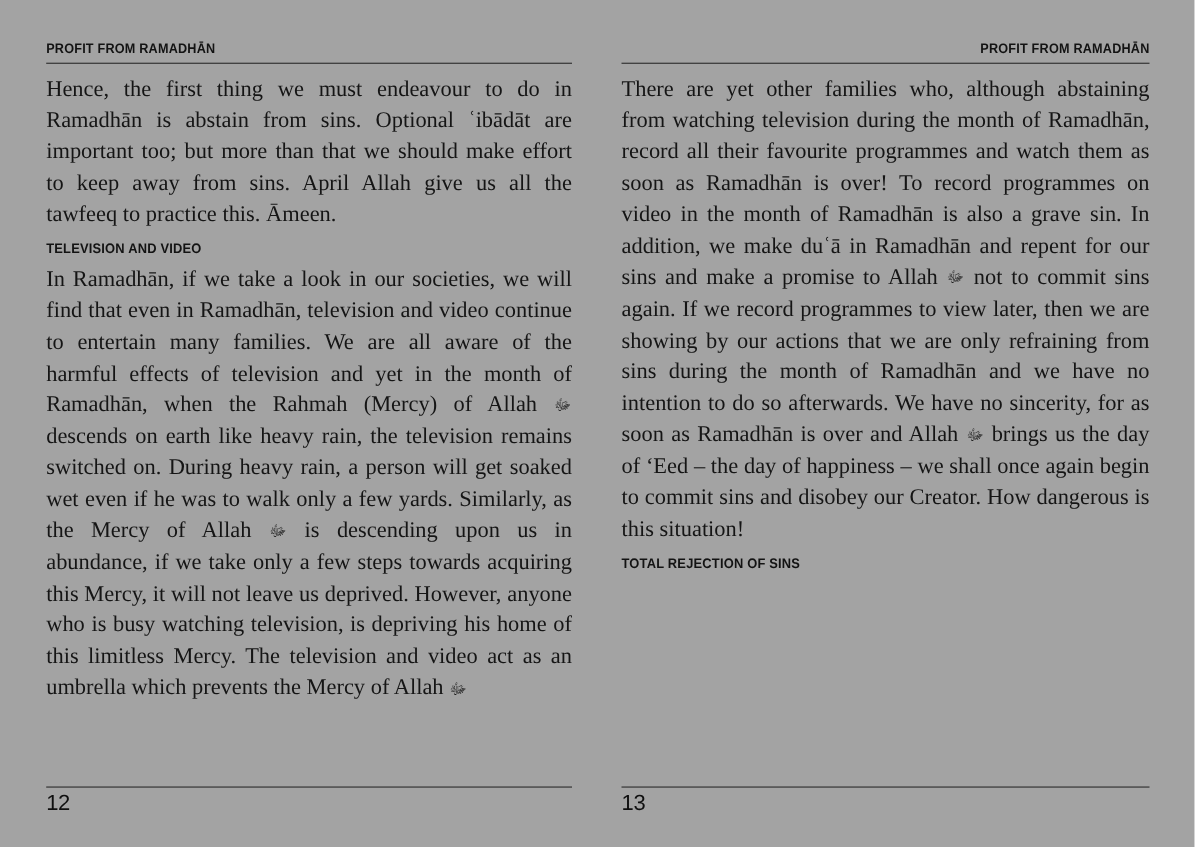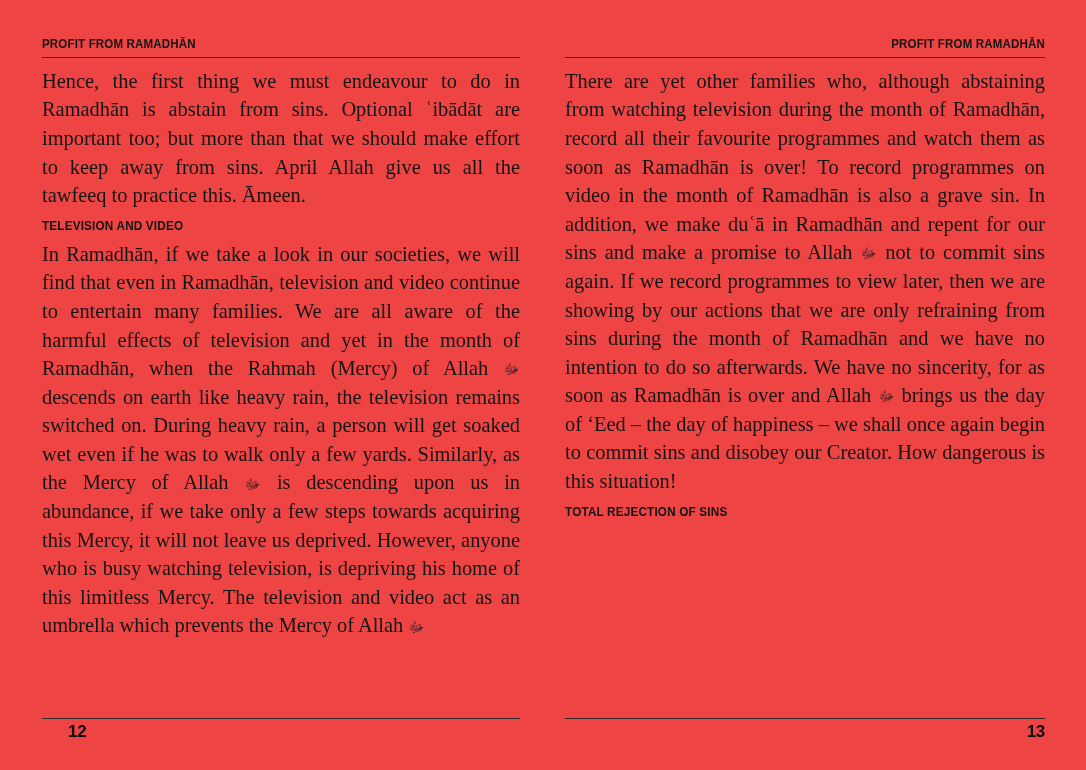--- a/index.html
+++ b/index.html
@@ -11,21 +11,21 @@
     width: 1086px;
     height: 770px;
     font-family: "Liberation Serif", serif;
     -webkit-font-smoothing: antialiased;
   }
 
   .spread {
     position: relative;
     width: 1086px;
     height: 770px;
-    background: #ef4444;
+    background: #a3a3a3;
     display: flex;
     box-sizing: border-box;
   }
 
   .page {
     position: relative;
     box-sizing: border-box;
     height: 770px;
   }
 
@@ -110,28 +110,26 @@
   .page-right .footer {
     left: 22px;
     right: 41px;
   }
   .foot-rule {
     border-bottom: 1.3px solid #2b2b2b;
     margin-bottom: 3px;
   }
   .folio {
     font-family: "Liberation Sans", sans-serif;
-    font-weight: bold;
-    font-size: 17px;
+    font-weight: normal;
+    font-size: 20px;
     color: #0f0f0f;
     letter-spacing: -0.3px;
-    margin-left: 26px;
   }
   .page-right .folio {
-    text-align: right;
   }
 </style>
 </head>
 <body>
 
 <div class="spread">
 
   <div class="page page-left">
 
     <div class="runhead">PROFIT FROM RAMADHĀN</div>

